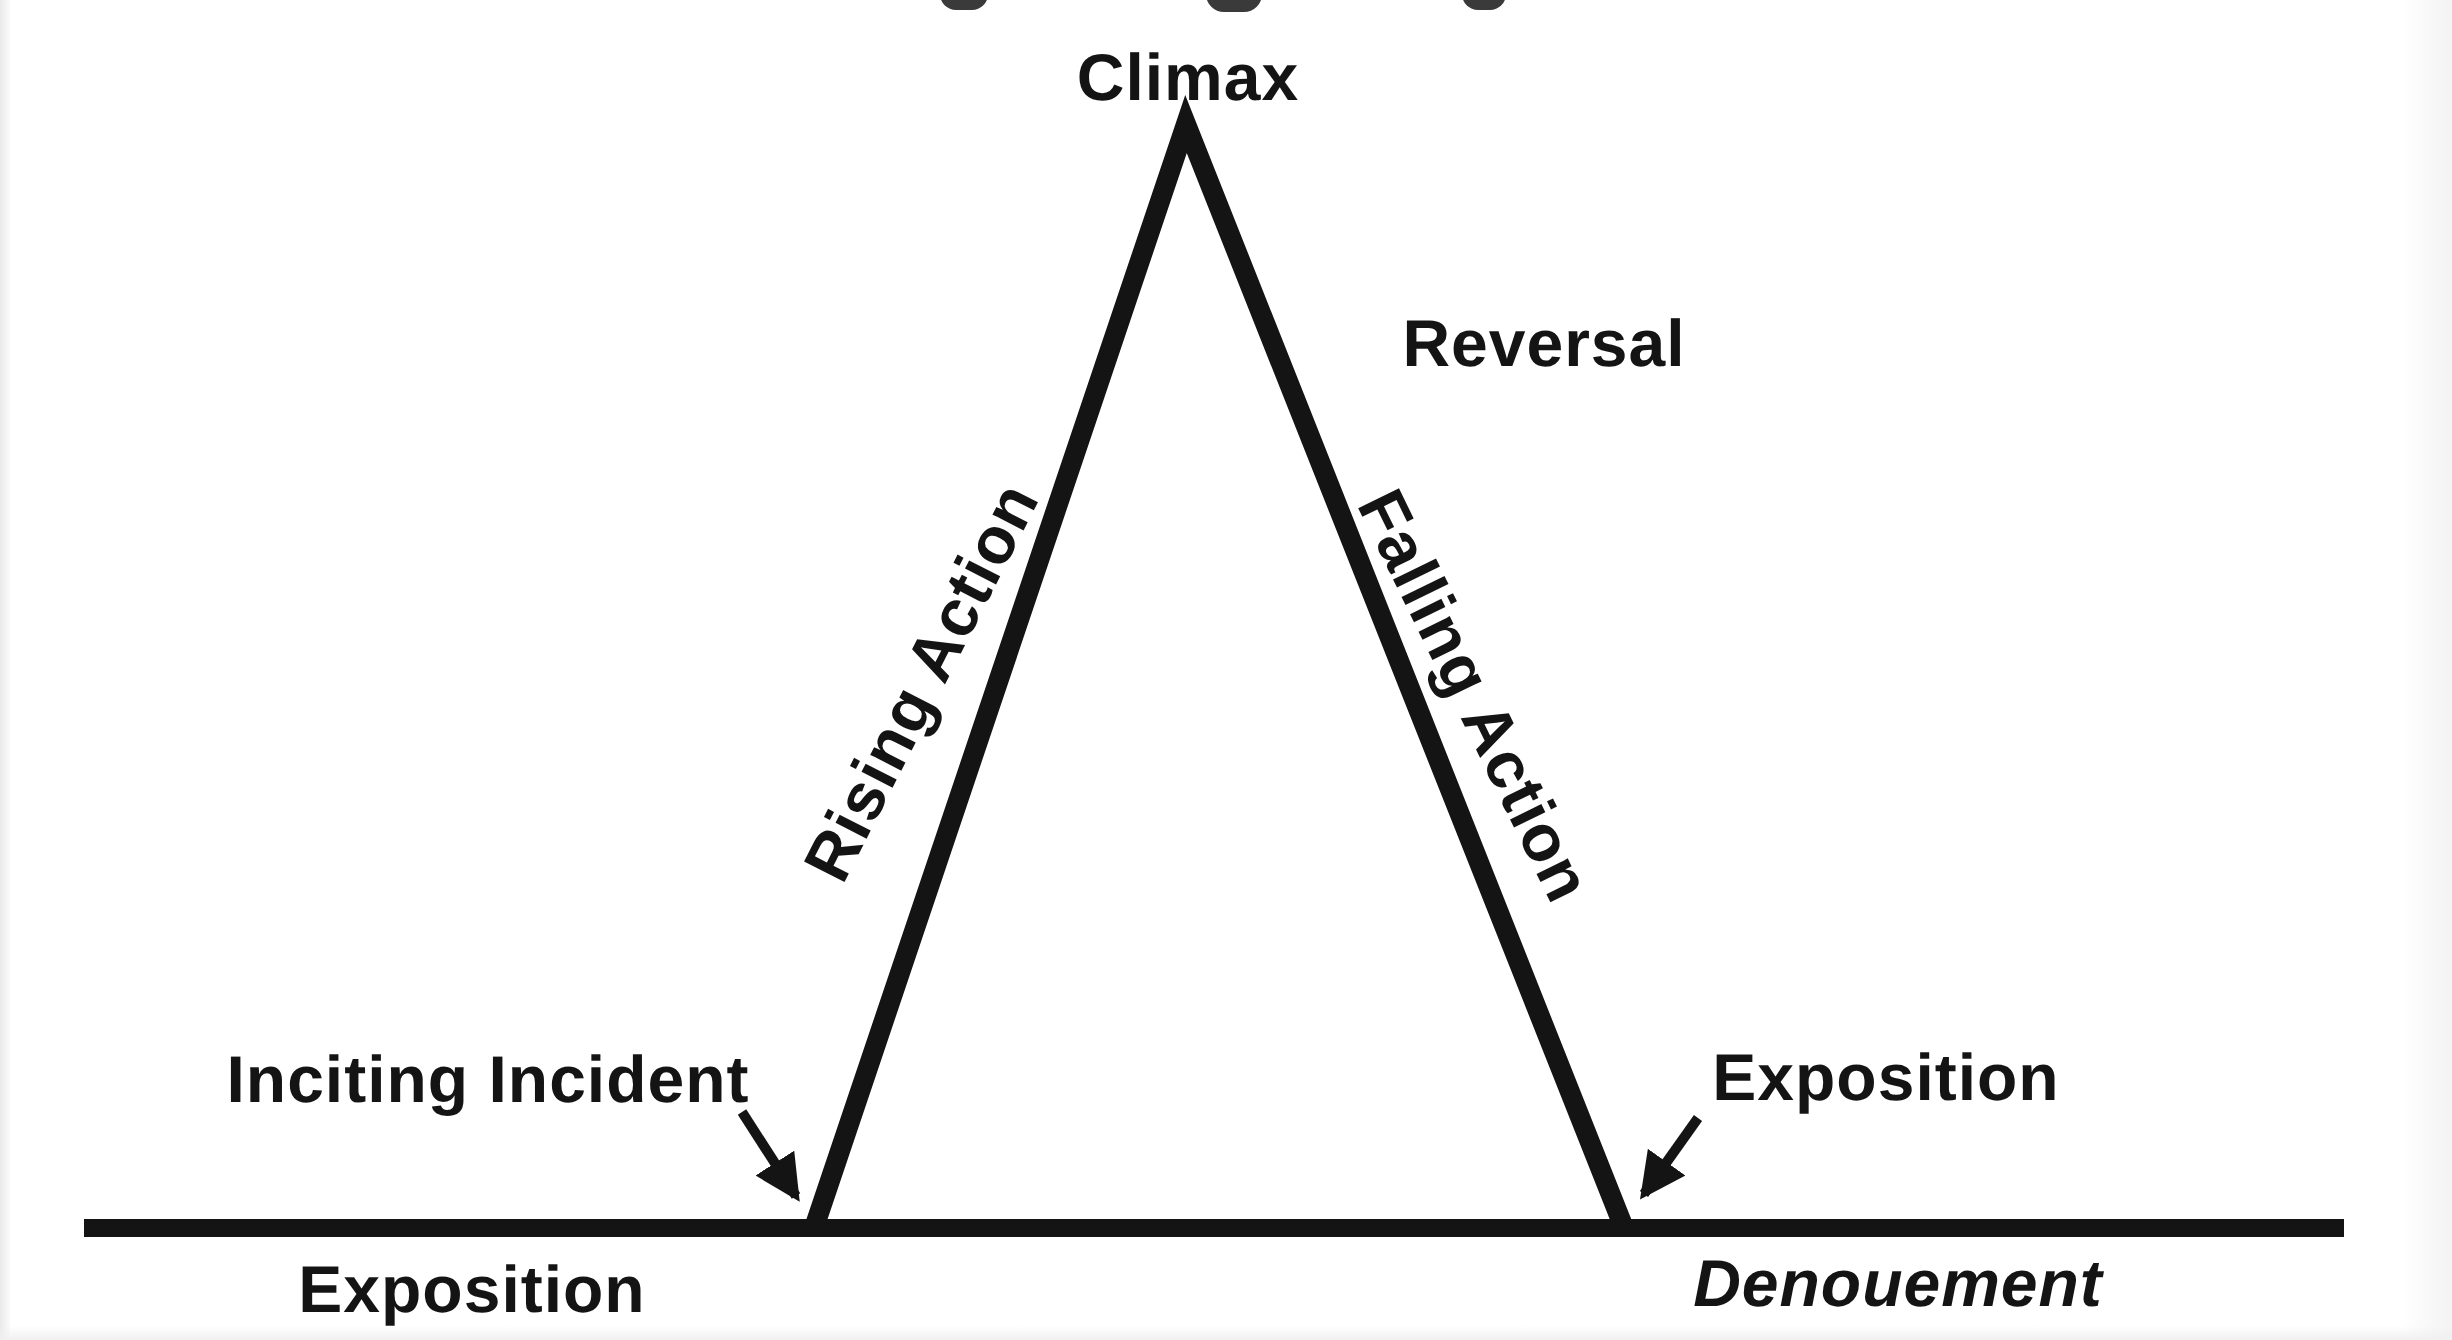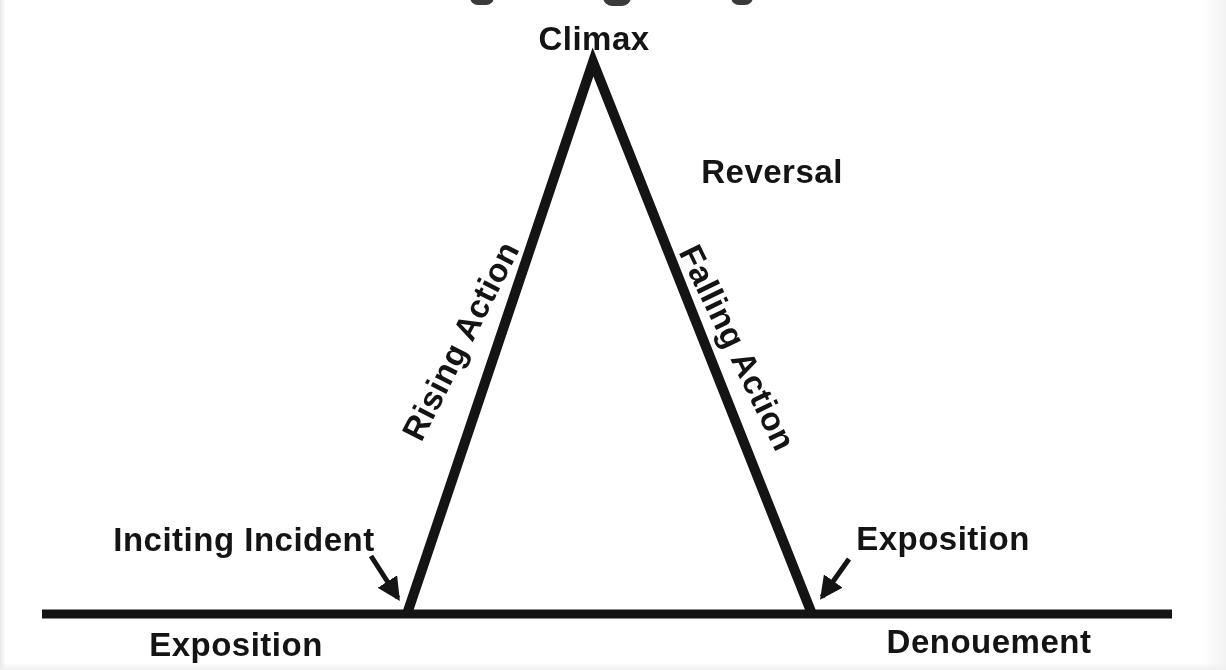--- a/index.html
+++ b/index.html
@@ -56,21 +56,21 @@
     letter-spacing: 0.5px;
   }
   .lbl-climax            { left: 594px; top: 39px; }
   .lbl-complication      { left: 408px; top: 141px; }
   .lbl-reversal          { left: 772px; top: 140px; margin-top: 32px; }
   .lbl-rising-action     { left: 461px; top: 341px; transform: translate(-50%, -50%) rotate(-63deg); }
   .lbl-falling-action    { left: 737px; top: 348px; transform: translate(-50%, -50%) rotate(64deg); }
   .lbl-inciting-incident { left: 244px; top: 540px; }
   .lbl-resolution        { left: 943px; top: 539px; }
   .lbl-exposition        { left: 236px; top: 645px; }
-  .lbl-denouement        { left: 989px; top: 642px; }
+  .lbl-denouement        { left: 949px; top: 642px; font-style: italic; }
 </style>
 </head>
 <body>
 
 <div id="stage">
 
   <div class="edge-right"></div>
   <div class="edge-left"></div>
   <div class="edge-bottom"></div>
 

